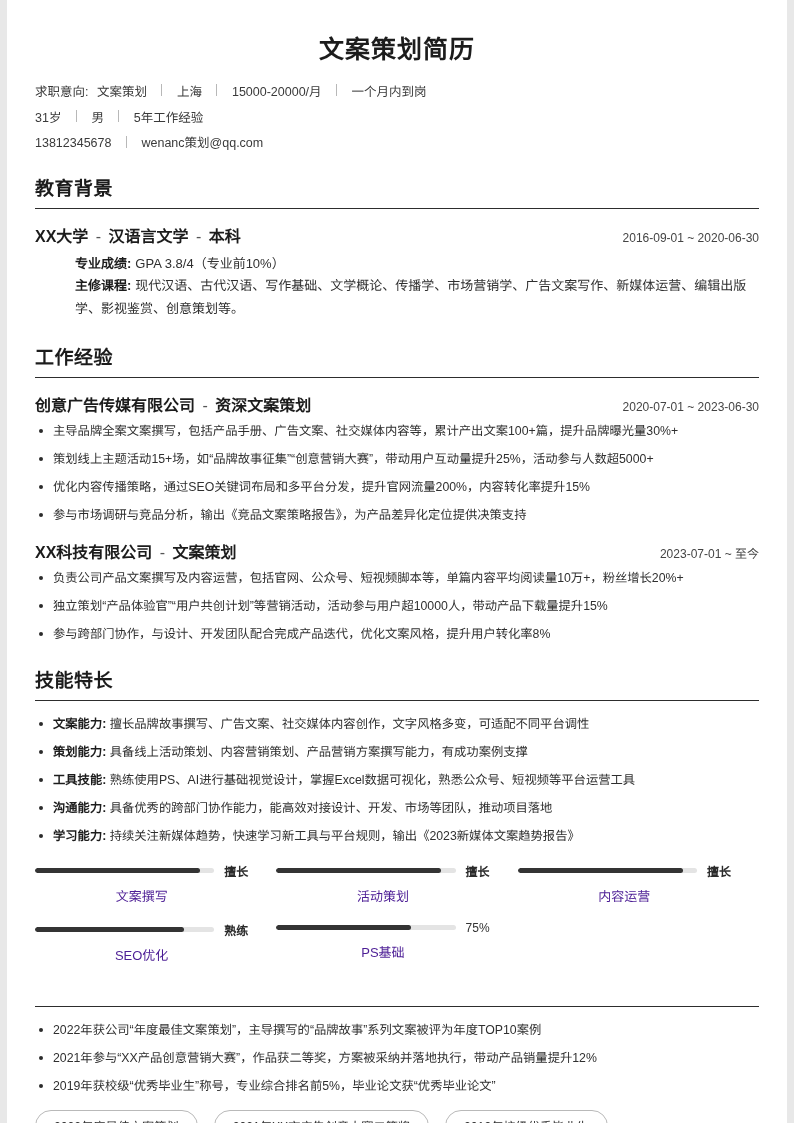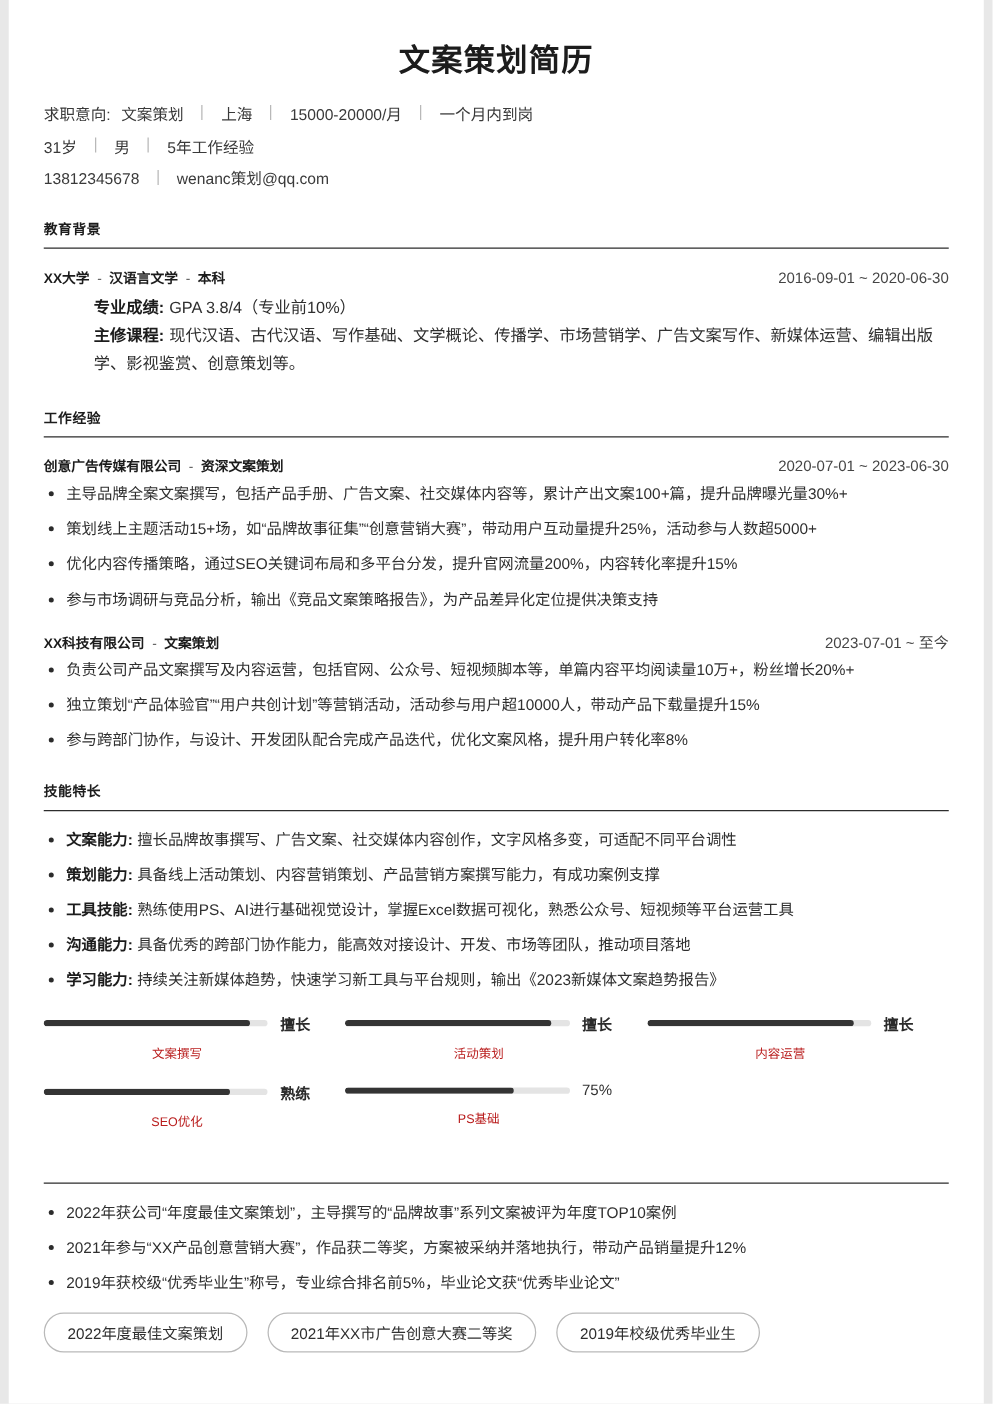--- a/index.html
+++ b/index.html
@@ -50,21 +50,21 @@
     width: 1px;
     height: 12px;
     background: #b8b8b8;
     margin: 0 11px;
     vertical-align: -1px;
   }
 
   
   .section { margin-top: 26px; }
   .section-title {
-    font-size: 11px;
+    font-size: 19px;
     font-weight: bold;
     color: #1c1c1c;
     letter-spacing: .5px;
     padding-bottom: 7px;
     line-height: 1.2;
   }
   .section-rule {
     height: 1px;
     background: #2d2d2d;
     width: 100%;
@@ -74,21 +74,21 @@
   
   .entry { margin-bottom: 4px; }
   .entry + .entry { margin-top: 14px; }
   .entry-head {
     display: flex;
     justify-content: space-between;
     align-items: baseline;
     margin-bottom: 6px;
   }
   .entry-head-left {
-    font-size: 11px;
+    font-size: 16px;
     font-weight: bold;
     color: #1c1c1c;
   }
   .entry-sep-dash {
     font-weight: normal;
     color: #555;
     padding: 0 3px;
   }
   .entry-date {
     font-size: 12px;
@@ -173,22 +173,22 @@
     flex: 0 0 auto;
     margin-left: 10px;
     font-size: 12px;
     font-weight: bold;
     color: #2b2b2b;
     white-space: nowrap;
   }
   .skillbar-level.pct { font-weight: normal; color: #333; }
   .skillbar-label {
     margin-top: 7px;
-    font-size: 10px;
-    color: #b91c1c;
+    font-size: 13px;
+    color: #4c1d95;
   }
 
   
   .tag-row {
     display: flex;
     flex-wrap: wrap;
     margin-top: 14px;
   }
   .tag {
     border: 1px solid #b9b9b9;

